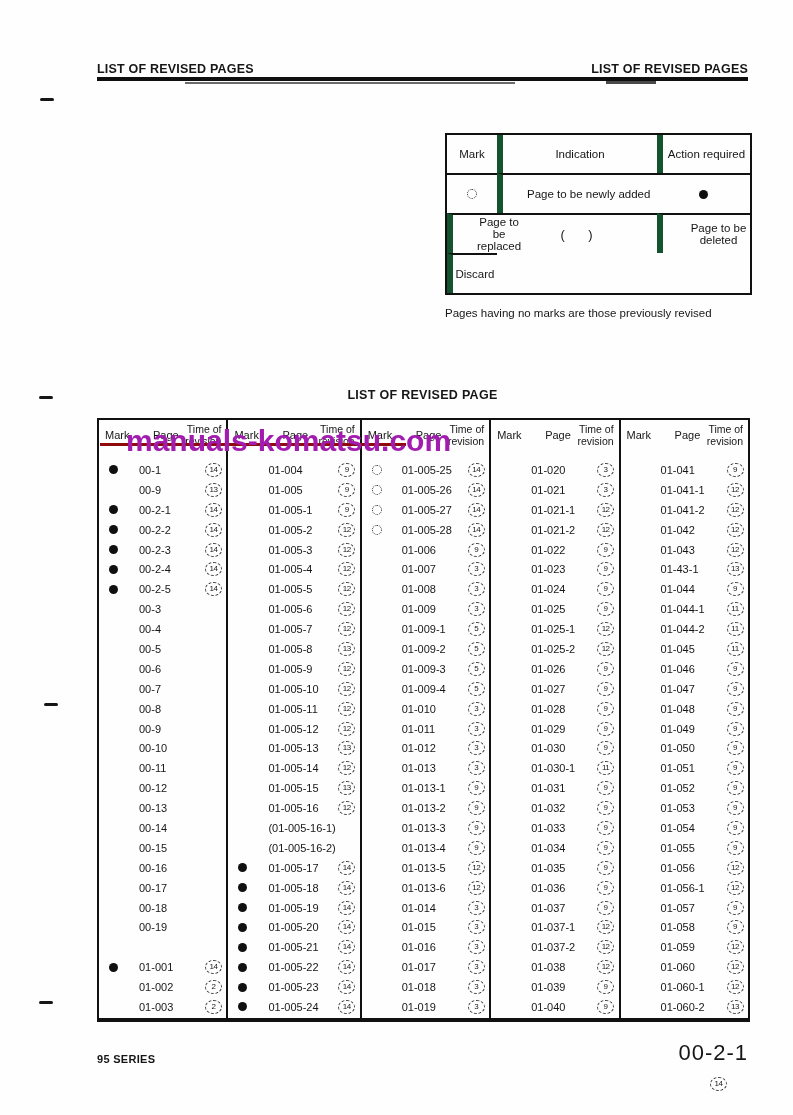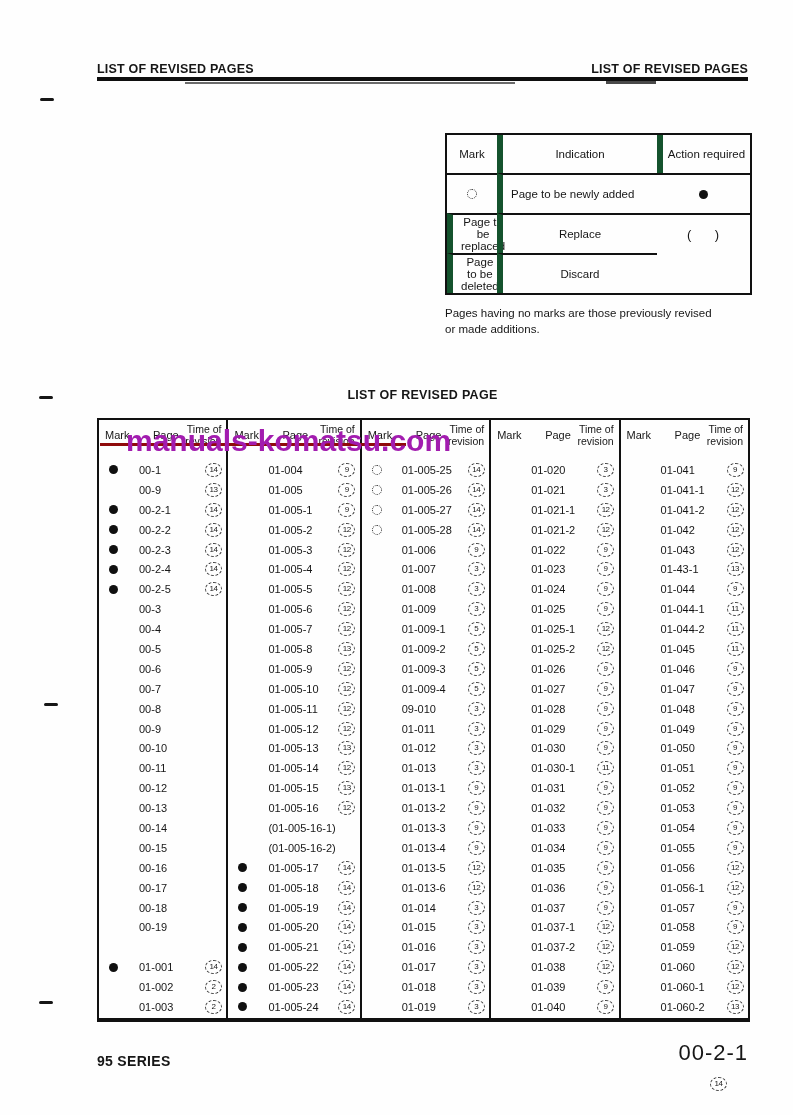--- a/index.html
+++ b/index.html
@@ -23,21 +23,21 @@
     border:2px solid #111;
     display:grid;grid-template-columns:50px 160px 1fr;
   }
   .mcell{
     border-top:2px solid #111;border-left:6px solid #14532d;
     height:38px;display:flex;align-items:center;justify-content:center;
     font-size:11.5px;text-align:center;
   }
   .mcell.first-row{border-top:none;}
   .mcell.first-col{border-left:none;}
-  .mcell.left{justify-content:flex-start;padding-left:8px;}
+  .mcell.left{justify-content:flex-start;padding-left:24px;}
   
   .dot{width:9px;height:9px;border-radius:50%;background:#101010;display:inline-block;}
   .ocircle{width:8px;height:8px;border-radius:50%;border:1.5px dotted #2a2a2a;display:inline-block;background:transparent;}
   .paren{font-size:13px;letter-spacing:1px;}
   
   .note{left:445px;top:305px;width:310px;font-size:11.5px;line-height:16px;}
   
   .rev-title{left:97px;top:388px;width:651px;text-align:center;font-size:12.5px;font-weight:bold;letter-spacing:.3px;}
   
   .rev-table{
@@ -66,21 +66,21 @@
   .watermark{
     left:100px;top:424px;width:306px;height:38px;z-index:5;
     color:#a21caf;
   }
   .watermark .wm-text{
     position:absolute;left:26px;top:0;font-size:30px;font-weight:600;letter-spacing:0;
     white-space:nowrap;
   }
   .watermark .wm-strike{position:absolute;left:0;top:19px;width:100%;height:3px;background:#8f0b0b;}
   
-  .foot-series{left:97px;top:1053px;font-size:14px;font-weight:bold;letter-spacing:.3px;}
+  .foot-series{left:97px;top:1053px;font-size:11px;font-weight:bold;letter-spacing:.3px;}
   .foot-page{right:45px;top:1040px;font-size:22px;letter-spacing:1px;font-weight:500;}
   .foot-rev{right:66px;top:1072px;}
   
   .fold{background:#161616;border-radius:2px;height:3px;width:14px;}
 </style>
 </head>
 <body>
 
 <div class="page">
 
@@ -103,32 +103,30 @@
 
     <div class="mcell first-col">
       <span class="ocircle"></span>
     </div>
     <div class="mcell left">Page to be newly added</div>
 
     <div class="mcell first-col">
       <span class="dot"></span>
     </div>
     <div class="mcell left">Page to be replaced</div>
-    <div class="mcell">Replace</div>
 
     <div class="mcell first-col">
       <span class="paren">(   )</span>
     </div>
     <div class="mcell left">Page to be deleted</div>
     <div class="mcell">Discard</div>
   </div>
 
   <div class="abs note">
     <div>Pages having no marks are those previously revised</div>
-    <div>or made additions.</div>
   </div>
 
   <div class="abs rev-title">LIST OF REVISED PAGE</div>
 
   <div class="abs rev-table" id="revised-groups">
       <div class="tgroup">
         <div class="ghead">
           <span class="h-mark">Mark</span>
           <span class="h-page">Page</span>
           <span class="h-time"><span>Time of</span><br><span>revision</span></span>
@@ -616,21 +614,21 @@
         </div>
         <div class="trow">
           <span class="c-mark"></span>
           <span class="c-page">01-009-4</span>
           <span class="c-rev">
             <span class="rev">5</span>
           </span>
         </div>
         <div class="trow">
           <span class="c-mark"></span>
-          <span class="c-page">09-010</span>
+          <span class="c-page">01-010</span>
           <span class="c-rev">
             <span class="rev">3</span>
           </span>
         </div>
         <div class="trow">
           <span class="c-mark"></span>
           <span class="c-page">01-011</span>
           <span class="c-rev">
             <span class="rev">3</span>
           </span>

